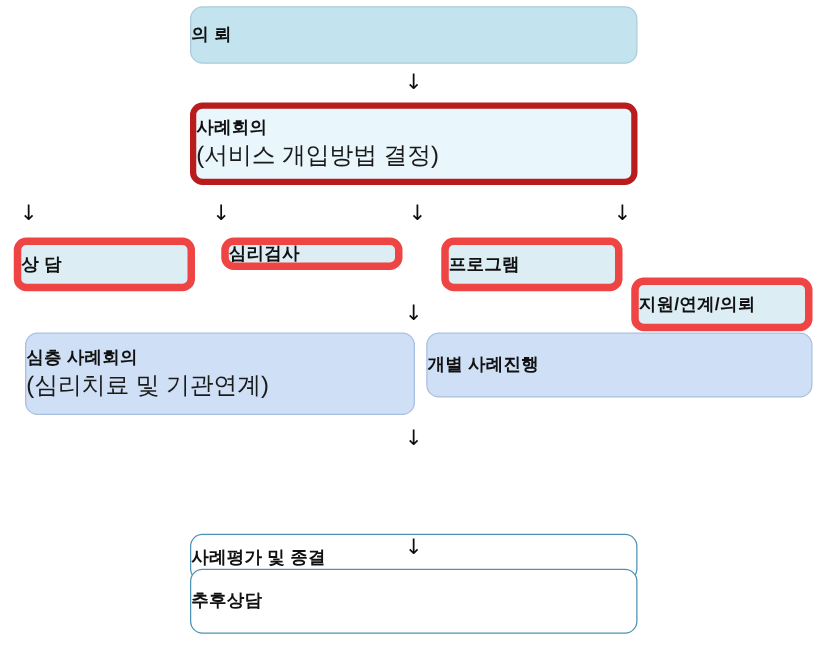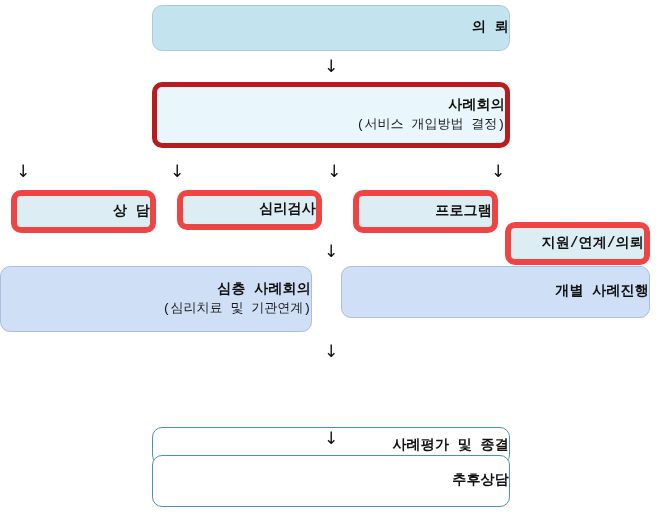--- a/index.html
+++ b/index.html
@@ -19,35 +19,34 @@
     position: relative;
     width: 662px;
     height: 517px;
   }
   .node {
     position: absolute;
     box-sizing: border-box;
     border-radius: 10px;
     display: flex;
     flex-direction: column;
-    align-items: flex-end;
+    align-items: flex-start;
     justify-content: center;
     text-align: center;
     line-height: 1.25;
-    font-family: Liberation Mono, monospace;
   }
   .node .title {
     font-weight: bold;
     font-size: 14px;
     letter-spacing: 0.2px;
     color: #111111;
   }
   .node .subtitle {
     font-weight: normal;
-    font-size: 13px;
+    font-size: 19px;
     color: #1a1a1a;
     margin-top: 2px;
   }
   
   .style-primary {
     background: #c3e3ee;
     border: 1px solid #a9ccd8;
   }
   .style-pale {
     background: #e9f6fb;
@@ -94,33 +93,33 @@
   </div>
 
   <div class="arrow" style="left:14px; top:163px;">↓</div>
   <div class="arrow" style="left:168px; top:163px;">↓</div>
   <div class="arrow" style="left:325px; top:163px;">↓</div>
   <div class="arrow" style="left:489px; top:163px;">↓</div>
 
   <div class="node style-branch" style="left:11px; top:190px; width:145px; height:43px;">
     <span class="title">상 담</span>
   </div>
-  <div class="node style-branch" style="left:177px; top:190px; width:145px; height:40px;">
+  <div class="node style-branch" style="left:177px; top:190px; width:145px; height:26px;">
     <span class="title">심리검사</span>
   </div>
   <div class="node style-branch" style="left:341px; top:190px; width:145px; height:43px;margin-left:12px;">
     <span class="title">프로그램</span>
   </div>
   <div class="node style-branch" style="left:505px; top:190px; width:145px; height:43px;margin-top:32px;">
     <span class="title">지원/연계/의뢰</span>
   </div>
 
   <div class="arrow" style="left:322px; top:243px;">↓</div>
 
-  <div class="node style-lavender" style="left:0; top:266px; width:312px; height:66px;">
+  <div class="node style-lavender" style="left:20px; top:266px; width:312px; height:66px;">
     <span class="title">심층 사례회의</span>
     <span class="subtitle">(심리치료 및 기관연계)</span>
   </div>
   <div class="node style-lavender" style="left:341px; top:266px; width:309px; height:52px;">
     <span class="title">개별 사례진행</span>
   </div>
 
   <div class="arrow" style="left:322px; top:343px;">↓</div>
 
   <div class="node style-outline" style="left:152px; top:387px; width:358px; height:38px;margin-top:40px;">

